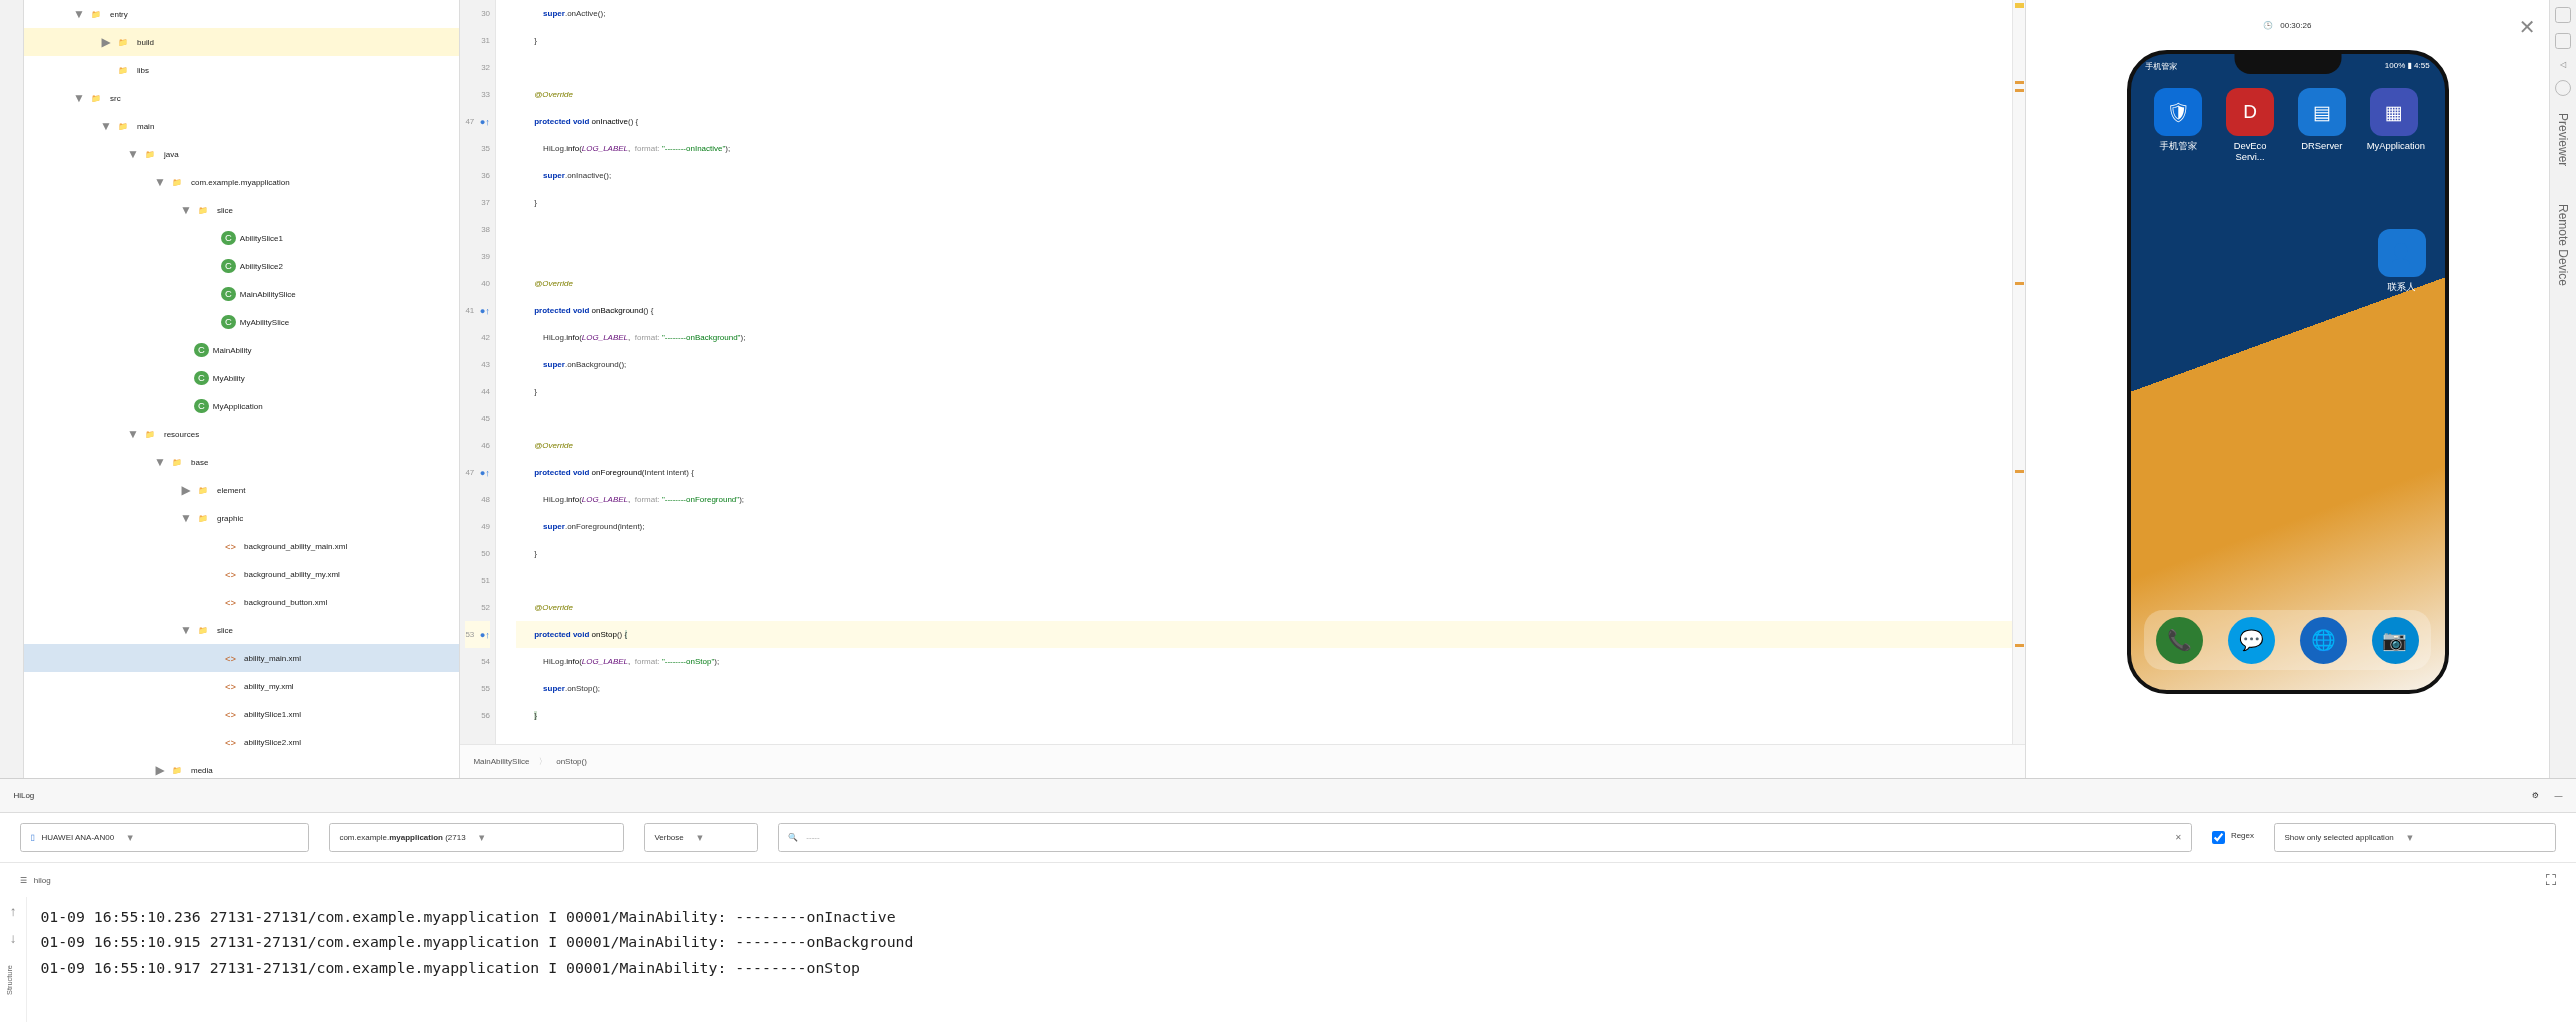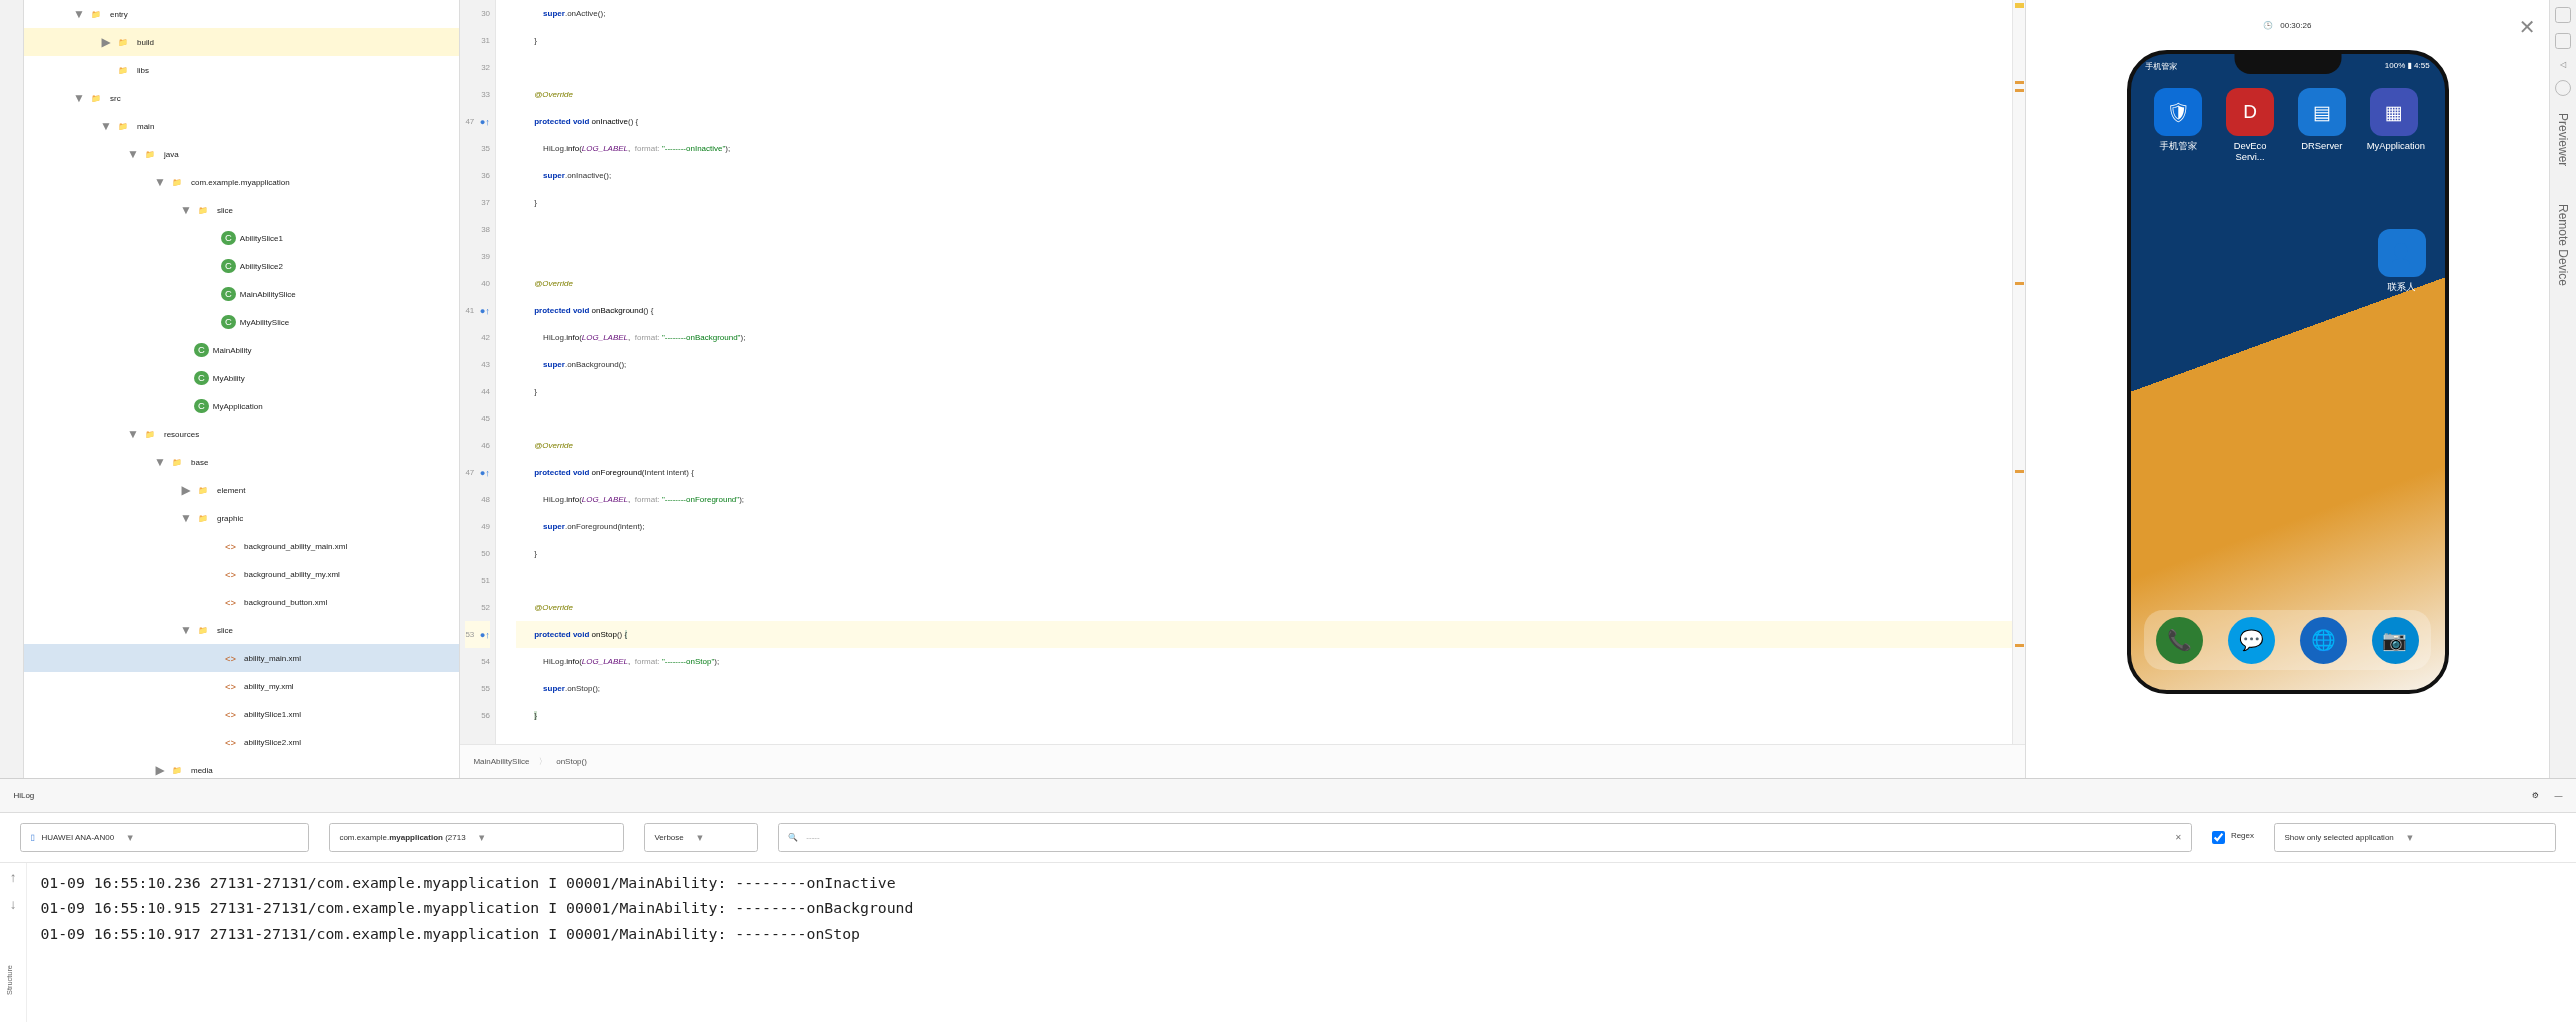--- a/index.html
+++ b/index.html
@@ -431,20 +431,24 @@
       </div>
       <label class="chk">
         <input type="checkbox" checked="" style="">
         <span>Regex</span>
       </label>
       <div class="dropdown dd-scope">
         <span>Show only selected application</span>
         <span class="caret"></span>
       </div>
     </div>
+    <div class="hilog-sub">
+      <span><span style="margin-right:6.7px;">☰</span><span>hilog</span></span>
+      <span style="font-size:14.8px;">⛶</span>
+    </div>
     <div class="hilog-body">
       <div class="hilog-gutter">
         <span>↑</span>
         <span>↓</span>
       </div>
       <div class="hilog-log" id="hilog-log">01-09 16:55:10.236 27131-27131/com.example.myapplication I 00001/MainAbility: --------onInactive
 01-09 16:55:10.915 27131-27131/com.example.myapplication I 00001/MainAbility: --------onBackground
 01-09 16:55:10.917 27131-27131/com.example.myapplication I 00001/MainAbility: --------onStop</div>
     </div>
   </div>

